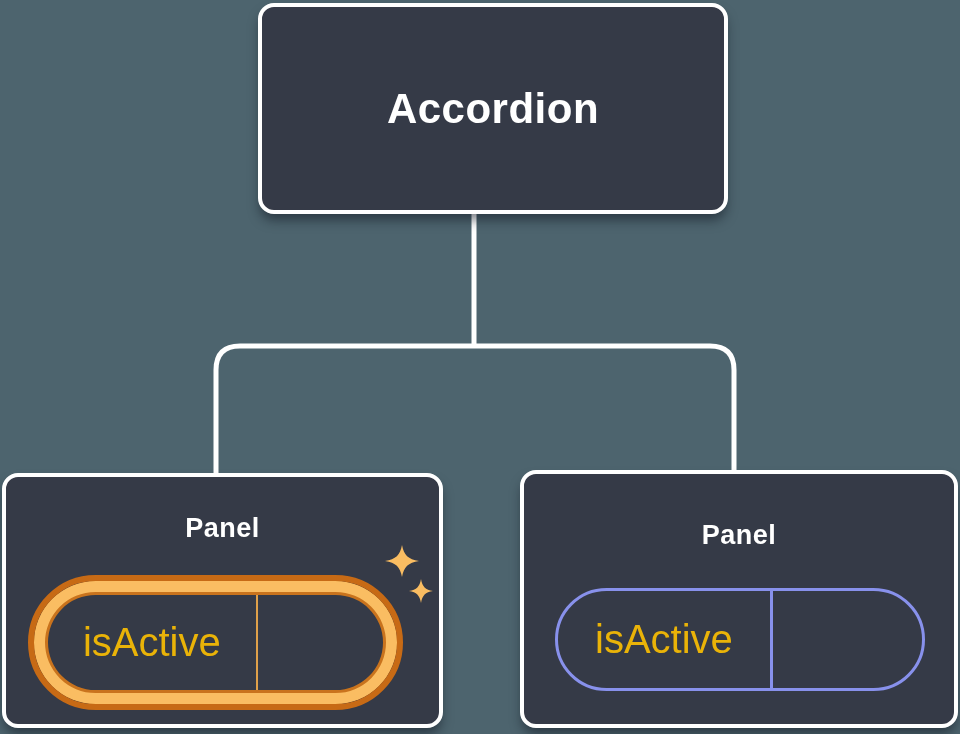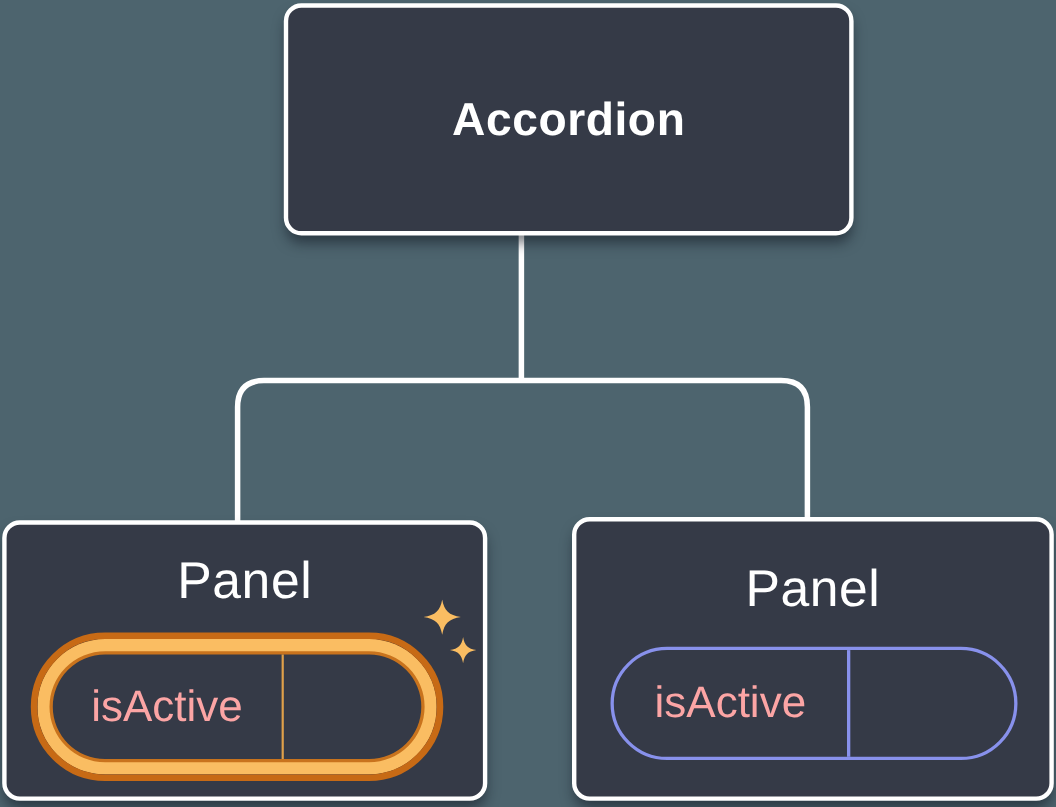--- a/index.html
+++ b/index.html
@@ -22,34 +22,34 @@
   }
   .node {
     position: absolute;
     box-sizing: border-box;
     background: #353A47;
     border: 4px solid #FFFFFF;
     border-radius: 16px;
     box-shadow: 0 8px 12px -2px rgba(16,21,33,0.55);
   }
   .node-root {
-    left: 258px; top: 3px; width: 518px; height: 211px;
+    left: 258px; top: 3px; width: 470px; height: 211px;
     display: flex; align-items: center; justify-content: center;
   }
   .root-label {
     color: #FFFFFF;
     font-size: 42px; font-weight: 600; letter-spacing: 0.5px;
   }
   .node-panel-left  { left: 2px;   top: 473px; width: 441px; height: 255px; }
   .node-panel-right { left: 520px; top: 470px; width: 438px; height: 258px; }
   .panel-heading {
     position: absolute; left: 0; right: 0;
     text-align: center;
     color: #FFFFFF;
-    font-size: 47px; font-weight: 400; letter-spacing: 0.5px;
+    font-size: 27px; font-weight: 700; letter-spacing: 0.5px;
     line-height: 50px;
   }
   .node-panel-left  .panel-heading { top: 26px; }
   .node-panel-right .panel-heading { top: 36px; }
 
   .pill {
     position: absolute;
     box-sizing: border-box;
     border-radius: 999px;
     display: flex;
@@ -63,21 +63,21 @@
     padding: 14px 14px;
   }
   .pill-normal {
     left: 31px; top: 114px; width: 370px; height: 103px;
     border: 3px solid #8891EC;
     padding: 0;
   }
   .pill-cell {
     display: flex; align-items: center; justify-content: center;
     font-size: 40px;
-    color: #fca5a5;
+    color: #eab308;
     white-space: nowrap;
   }
   .pill-active .cell-name  { flex: 0 0 62%; }
   .pill-active .cell-value { flex: 1 1 auto; font-weight: 700; }
   .pill-normal .cell-name  { flex: 0 0 58.2%; }
   .pill-normal .cell-value { flex: 1 1 auto; font-weight: 400; }
   .pill-divider { align-self: stretch; }
   .divider-gold   { width: 2px; background: #DFA04A; }
   .divider-purple { width: 3px; background: #8891EC; }
 

